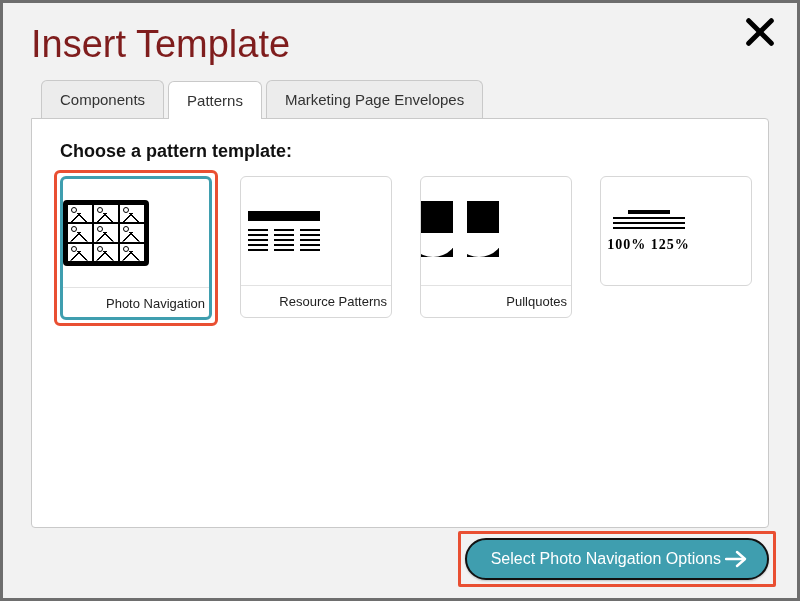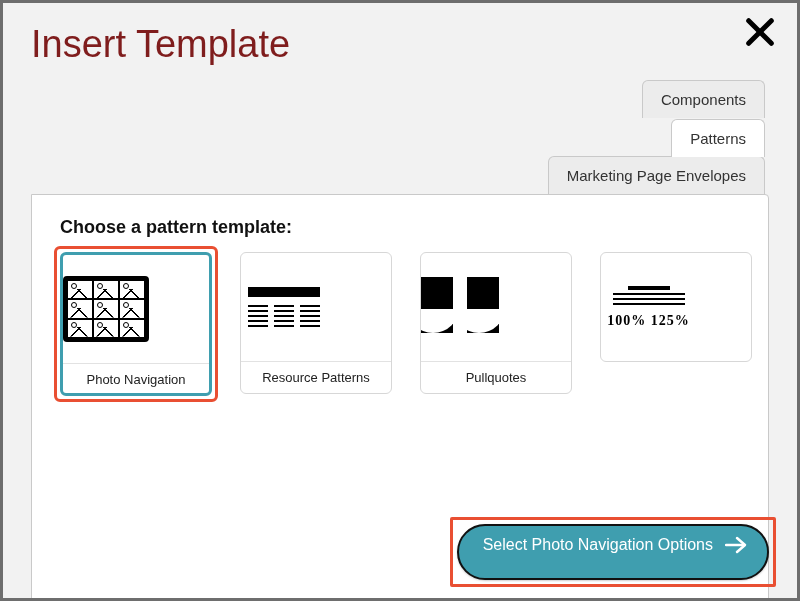--- a/index.html
+++ b/index.html
@@ -34,21 +34,20 @@
     width: 34px;
     height: 34px;
     cursor: pointer;
   }
   .close-x svg { width: 100%; height: 100%; }
 
   .tabs {
     display: flex;
     align-items: flex-end;
     margin-left: 10px;
-    flex-direction: column;
   }
   .tab {
     padding: 10px 18px;
     font-size: 15px;
     color: #333;
     border: 1px solid #c9c9c9;
     border-bottom: none;
     background: #ececec;
     border-radius: 6px 6px 0 0;
     margin-right: 4px;
@@ -101,21 +100,21 @@
     border: 3px solid #3f9eaf;
   }
   .card .icon-area {
     height: 108px;
     display: flex;
     align-items: center;
     justify-content: flex-start;
   }
   .card .label {
     border-top: 1px solid #e2e2e2;
-    text-align: center;
+    text-align: right;
     padding: 8px 4px;
     font-size: 13px;
     color: #222;
   }
   .card.selected .label { padding-bottom:6px; }
 
   
   .action-wrap {
     position: absolute;
     right: 28px;
@@ -124,25 +123,25 @@
   .action-highlight {
     position: absolute;
     inset: -7px;
     border: 3px solid #e94f32;
     border-radius: 2px;
     pointer-events: none;
   }
   .action-btn {
     display: inline-flex;
     align-items: center;
-    gap: 12px;
+    gap: 4px;
     background: #3f9eaf;
     color: #fff;
     font-size: 16px;
-    padding: 10px 20px 24px 24px;
+    padding: 10px 20px 10px 24px;
     border: 2px solid #111;
     border-radius: 28px;
     cursor: pointer;
     box-shadow: 0 1px 2px rgba(0,0,0,.2);
   }
 
   
   
   .photo-grid {
     width: 86px;

